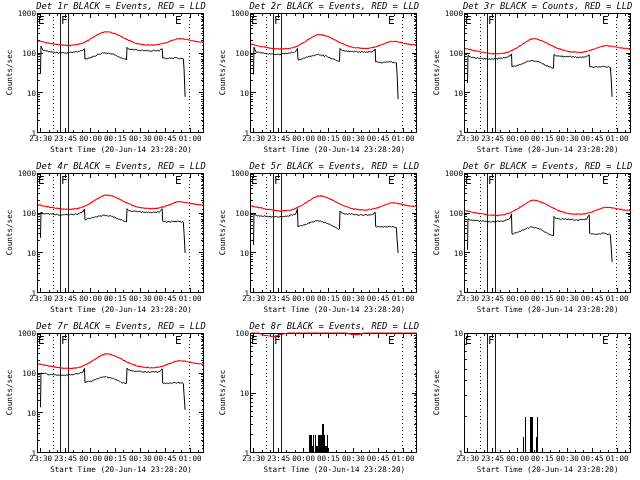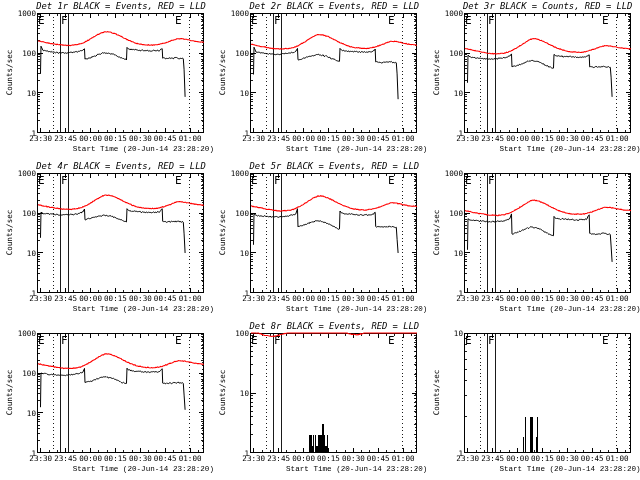--- a/index.html
+++ b/index.html
@@ -2,22 +2,22 @@
 <html><head>
 <meta charset="utf-8">
 <style>
   html,body{margin:0;padding:0;background:#ffffff;}
   .sheet{position:relative;width:640px;height:480px;background:#ffffff;overflow:hidden;
          display:grid;grid-template-columns:repeat(3,213.33px);grid-template-rows:repeat(3,160px);
          font-family:"DejaVu Sans Mono","Liberation Mono",monospace;color:#000;}
   figure.panel{margin:0;position:relative;width:213.33px;height:160px;}
   .ptitle{position:absolute;top:1px;left:28px;width:186px;text-align:center;
           font-size:8.8px;line-height:10px;white-space:nowrap;letter-spacing:0;font-style:italic;}
-  .xlabel{position:absolute;top:144.5px;left:28px;width:186px;text-align:right;
-          font-size:7.6px;line-height:9px;white-space:nowrap;font-family:Liberation Mono, monospace;}
+  .xlabel{position:absolute;top:144.5px;left:28px;width:186px;text-align:center;
+          font-size:7.6px;line-height:9px;white-space:nowrap;}
   .ylabel{position:absolute;left:-51px;top:68px;width:120px;text-align:center;
           font-size:7.6px;line-height:9px;transform:rotate(-90deg);white-space:nowrap;}
   svg.plot{position:absolute;left:0;top:0;width:213.33px;height:160px;display:block;}
 </style>
 </head>
 <body>
 
 <div class="sheet">
 
   <figure class="panel">
@@ -764,20 +764,21 @@
         <line x1="60.908" y1="13" x2="60.908" y2="133" stroke="#000000" stroke-width="0.9" shape-rendering="crispEdges"></line>
         <line x1="68.378" y1="13" x2="68.378" y2="133" stroke="#000000" stroke-width="0.9" shape-rendering="crispEdges"></line>
         <line x1="189.558" y1="13" x2="189.558" y2="133" stroke="#000000" stroke-width="0.9" shape-rendering="crispEdges" stroke-dasharray="1,2.6"></line>
         <line x1="202.34" y1="13" x2="202.34" y2="133" stroke="#000000" stroke-width="0.9" shape-rendering="crispEdges" stroke-dasharray="1,2.6"></line>
         <text x="41.32" y="24.5" text-anchor="middle" font-size="11" fill="#000">E</text>
         <text x="64.22800000000001" y="24.5" text-anchor="middle" font-size="11" fill="#000">F</text>
         <text x="178.26999999999998" y="24.5" text-anchor="middle" font-size="11" fill="#000">E</text>
         <path d="M40.5 89.8L41.0 58.7L43.0 60.2L43.8 60.1L44.6 60.3L45.5 60.4L46.3 60.1L47.1 60.3L48.0 60.8L48.8 60.3L49.6 60.3L50.5 60.5L51.3 60.5L52.1 61.6L52.9 61.2L53.8 60.6L54.6 61.3L55.4 60.8L56.3 60.9L57.1 61.0L57.9 61.7L58.8 61.7L59.6 61.3L60.4 61.7L61.2 61.9L62.1 61.9L62.9 61.4L63.7 62.2L64.6 61.8L65.4 61.3L66.2 61.1L67.0 62.2L67.9 61.6L68.7 61.4L69.5 61.6L70.4 60.9L71.2 61.1L72.0 61.5L72.9 61.3L73.7 61.2L74.5 61.0L75.3 61.4L76.2 61.1L77.0 60.9L77.8 60.9L78.7 59.9L79.5 60.0L80.3 59.5L81.2 59.8L82.0 58.7L82.8 58.7L84.5 53.9L85.0 73.9L85.9 74.3L86.8 73.7L87.7 72.9L88.6 72.7L89.5 72.8L90.3 72.1L91.1 72.5L92.0 71.5L92.8 71.1L93.6 71.5L94.4 70.7L95.3 69.9L96.1 70.1L96.9 69.9L97.8 69.2L98.6 69.0L99.4 68.5L100.3 67.6L101.1 68.4L101.9 68.3L102.7 67.5L103.6 66.7L104.4 66.9L105.2 66.8L106.1 67.7L106.9 67.8L107.7 67.8L108.5 67.5L109.4 67.7L110.2 68.2L111.0 68.6L111.9 68.5L112.7 69.1L113.5 68.9L114.4 69.8L115.2 70.3L116.0 71.1L116.8 71.1L117.7 72.4L118.5 72.1L119.3 72.8L120.2 72.6L121.0 73.6L121.8 74.4L122.7 74.0L123.5 74.9L124.3 75.1L125.0 75.6L125.8 75.4L126.5 75.7L127.0 56.4L128.5 58.2L129.3 59.0L130.1 58.2L131.0 58.6L131.8 58.8L132.6 58.9L133.4 59.5L134.3 59.3L135.1 58.5L135.9 58.6L136.8 59.3L137.6 59.2L138.4 58.7L139.3 59.2L140.1 59.9L140.9 58.9L141.8 59.1L142.6 59.9L143.4 59.6L144.2 59.7L145.1 59.1L145.9 59.4L146.7 60.0L147.6 60.3L148.4 60.3L149.2 59.5L150.1 60.5L150.9 60.0L151.7 60.5L152.5 59.3L153.4 59.4L154.2 59.3L155.0 59.5L155.9 59.7L156.7 59.6L157.5 59.9L158.3 58.8L159.2 59.5L160.0 58.9L160.7 57.0L161.4 55.7L162.2 54.8L162.7 73.3L163.5 73.4L164.3 74.1L165.1 74.0L165.9 73.8L166.7 74.0L167.5 73.9L168.3 74.5L169.1 74.4L170.0 74.1L170.8 74.2L171.6 73.9L172.5 73.9L173.3 74.3L174.1 73.7L174.9 73.1L175.8 73.0L176.6 73.0L177.4 73.3L178.3 73.3L179.1 73.6L179.9 74.3L180.8 74.5L181.6 74.3L182.4 73.9L183.3 74.5L184.1 86.0L185.1 101.9" fill="none" stroke="#000000" stroke-width="1"></path>
         <path d="M38.0 50.6L38.8 50.7L39.7 51.2L40.5 51.1L41.3 51.0L42.1 51.7L43.0 51.3L43.8 51.7L44.6 52.0L45.5 52.5L46.3 52.7L47.1 52.5L48.0 52.7L48.8 52.9L49.6 52.9L50.5 53.0L51.3 53.4L52.1 53.8L52.9 53.4L53.8 53.5L54.6 53.7L55.4 53.7L56.3 53.8L57.1 54.0L57.9 54.4L58.8 54.4L59.6 54.8L60.4 54.5L61.2 55.0L62.1 55.2L62.9 55.2L63.7 55.2L64.6 55.2L65.4 54.9L66.2 55.1L67.0 55.3L67.9 55.0L68.7 55.3L69.5 55.4L70.4 55.7L71.2 55.6L72.0 54.9L72.9 55.2L73.7 55.2L74.5 54.7L75.3 54.8L76.2 54.8L77.0 54.9L77.8 54.8L78.7 54.0L79.5 53.7L80.3 53.6L81.2 53.7L82.0 53.3L82.8 53.1L83.7 52.4L84.5 52.2L85.3 51.6L86.1 51.3L87.0 50.9L87.8 50.1L88.6 49.9L89.5 49.2L90.3 48.9L91.1 48.4L92.0 48.2L92.8 47.0L93.6 47.2L94.4 46.4L95.3 46.0L96.1 45.3L96.9 44.8L97.8 44.3L98.6 43.9L99.4 43.3L100.3 42.9L101.1 42.0L101.9 42.0L102.7 41.4L103.6 40.6L104.4 40.6L105.2 40.1L106.1 40.4L106.9 40.1L107.7 40.0L108.5 40.7L109.4 40.4L110.2 40.8L111.0 41.0L111.9 41.0L112.7 41.3L113.5 42.1L114.4 42.0L115.2 42.5L116.0 42.9L116.8 43.1L117.7 43.6L118.5 43.8L119.3 44.5L120.2 44.9L121.0 45.1L121.8 45.9L122.7 46.2L123.5 46.6L124.3 47.2L125.2 47.7L126.0 47.6L126.8 48.5L127.6 48.5L128.5 49.1L129.3 49.5L130.1 50.0L131.0 50.3L131.8 50.8L132.6 50.6L133.4 51.3L134.3 51.5L135.1 51.8L135.9 52.1L136.8 52.0L137.6 52.3L138.4 53.0L139.3 53.0L140.1 53.2L140.9 53.2L141.8 53.7L142.6 53.4L143.4 53.9L144.2 53.9L145.1 54.2L145.9 54.0L146.7 54.0L147.6 54.3L148.4 54.0L149.2 54.3L150.1 53.9L150.9 53.9L151.7 54.0L152.5 54.2L153.4 54.1L154.2 54.3L155.0 54.0L155.9 54.0L156.7 53.7L157.5 54.1L158.3 53.5L159.2 53.5L160.0 53.3L160.8 52.8L161.7 52.7L162.5 52.7L163.3 52.1L164.2 52.2L165.0 52.1L165.8 51.4L166.7 51.3L167.5 50.7L168.3 50.8L169.1 50.3L170.0 49.9L170.8 49.5L171.6 49.1L172.5 49.4L173.3 48.9L174.1 48.4L174.9 48.5L175.8 47.8L176.6 47.6L177.4 47.2L178.3 47.2L179.1 47.5L179.9 47.3L180.8 47.6L181.6 47.5L182.4 47.4L183.3 47.3L184.1 47.7L184.9 48.2L185.7 47.7L186.6 48.1L187.4 48.3L188.2 48.2L189.1 48.8L189.9 48.9L190.7 48.8L191.6 49.0L192.4 49.3L193.2 49.4L194.0 49.2L194.9 49.7L195.7 49.7L196.5 50.1L197.4 50.1L198.2 50.3L199.0 50.1L199.8 50.2L200.7 50.1L201.5 50.2L202.3 50.3L203.2 50.4L204.0 50.7" fill="none" stroke="#ff0000" stroke-width="1.1"></path>
       </svg>
+    <div class="ptitle">Det 6r BLACK = Events, RED = LLD</div>
     <div class="xlabel">Start Time (20-Jun-14 23:28:20)</div>
     <div class="ylabel">Counts/sec</div>
   </figure>
 
   <figure class="panel">
     <svg class="plot" viewBox="0 0 213.33 160">
         <rect x="38" y="13" width="166" height="120" fill="none" stroke="#000000" stroke-width="1" shape-rendering="crispEdges"></rect>
         <line x1="40.7722" y1="133" x2="40.7722" y2="128.5" stroke="#000000" stroke-width="1" shape-rendering="crispEdges"></line>
         <line x1="40.7722" y1="13" x2="40.7722" y2="17.5" stroke="#000000" stroke-width="1" shape-rendering="crispEdges"></line>
         <text x="40.7722" y="141.5" text-anchor="middle" font-size="7.6" fill="#000">23:30</text>
@@ -889,20 +890,21 @@
         <line x1="60.908" y1="13" x2="60.908" y2="133" stroke="#000000" stroke-width="0.9" shape-rendering="crispEdges"></line>
         <line x1="68.378" y1="13" x2="68.378" y2="133" stroke="#000000" stroke-width="0.9" shape-rendering="crispEdges"></line>
         <line x1="189.558" y1="13" x2="189.558" y2="133" stroke="#000000" stroke-width="0.9" shape-rendering="crispEdges" stroke-dasharray="1,2.6"></line>
         <line x1="202.34" y1="13" x2="202.34" y2="133" stroke="#000000" stroke-width="0.9" shape-rendering="crispEdges" stroke-dasharray="1,2.6"></line>
         <text x="41.32" y="24.5" text-anchor="middle" font-size="11" fill="#000">E</text>
         <text x="64.22800000000001" y="24.5" text-anchor="middle" font-size="11" fill="#000">F</text>
         <text x="178.26999999999998" y="24.5" text-anchor="middle" font-size="11" fill="#000">E</text>
         <path d="M40.5 87.2L41.0 53.0L43.0 53.7L43.8 53.6L44.6 53.3L45.5 53.4L46.3 53.5L47.1 54.3L48.0 54.3L48.8 54.9L49.6 54.8L50.5 54.6L51.3 54.0L52.1 54.8L52.9 54.6L53.8 54.2L54.6 54.8L55.4 54.6L56.3 55.3L57.1 55.0L57.9 55.2L58.8 55.0L59.6 55.3L60.4 55.1L61.2 55.2L62.1 54.9L62.9 55.5L63.7 55.3L64.6 55.4L65.4 55.7L66.2 55.0L67.0 55.2L67.9 55.0L68.7 54.3L69.5 54.6L70.4 55.0L71.2 54.3L72.0 54.7L72.9 54.9L73.7 54.1L74.5 54.4L75.3 54.0L76.2 53.5L77.0 53.7L77.8 53.7L78.7 53.8L79.5 53.5L80.3 52.6L81.2 52.7L82.0 53.0L82.8 52.3L84.5 48.4L85.0 62.5L85.9 62.2L86.8 61.8L87.7 61.6L88.6 61.4L89.5 61.6L90.3 61.1L91.1 61.5L92.0 61.2L92.8 60.8L93.6 59.8L94.4 59.7L95.3 59.8L96.1 59.4L96.9 58.3L97.8 59.0L98.6 58.7L99.4 58.0L100.3 57.5L101.1 57.4L101.9 57.1L102.7 57.3L103.6 56.8L104.4 56.9L105.2 56.9L106.1 56.6L106.9 57.4L107.7 56.9L108.5 58.1L109.4 57.5L110.2 57.5L111.0 57.9L111.9 58.3L112.7 58.5L113.5 58.3L114.4 59.2L115.2 59.1L116.0 59.9L116.8 60.1L117.7 60.3L118.5 60.6L119.3 61.3L120.2 61.5L121.0 62.3L121.8 62.8L122.7 62.9L123.5 62.3L124.3 63.1L125.0 63.3L125.8 63.5L126.5 63.4L127.0 48.2L128.5 50.1L129.3 49.8L130.1 49.9L131.0 51.1L131.8 50.3L132.6 51.0L133.4 50.8L134.3 51.5L135.1 51.5L135.9 51.4L136.8 51.3L137.6 51.3L138.4 51.2L139.3 51.3L140.1 51.1L140.9 51.3L141.8 52.2L142.6 51.8L143.4 52.3L144.2 51.8L145.1 51.9L145.9 51.5L146.7 52.6L147.6 51.9L148.4 51.8L149.2 52.5L150.1 52.1L150.9 52.2L151.7 51.7L152.5 51.8L153.4 51.5L154.2 52.1L155.0 51.5L155.9 51.8L156.7 51.8L157.5 52.3L158.3 51.9L159.2 51.6L160.0 51.3L160.7 50.3L161.4 49.4L162.2 48.7L162.7 63.1L163.5 63.4L164.3 63.1L165.1 63.7L165.9 63.7L166.7 62.9L167.5 63.4L168.3 63.7L169.1 62.9L170.0 62.9L170.8 63.0L171.6 63.7L172.5 63.1L173.3 62.5L174.1 62.8L174.9 62.2L175.8 63.2L176.6 63.1L177.4 62.5L178.3 62.1L179.1 63.2L179.9 62.7L180.8 62.9L181.6 63.1L182.4 62.7L183.3 63.4L184.1 75.1L185.1 89.8" fill="none" stroke="#000000" stroke-width="1"></path>
         <path d="M38.0 43.8L38.8 43.9L39.7 44.4L40.5 44.0L41.3 44.5L42.1 44.7L43.0 45.2L43.8 44.7L44.6 45.2L45.5 45.2L46.3 45.4L47.1 45.5L48.0 45.6L48.8 46.2L49.6 46.1L50.5 46.1L51.3 46.4L52.1 46.3L52.9 46.4L53.8 46.6L54.6 47.3L55.4 46.8L56.3 47.4L57.1 47.3L57.9 47.5L58.8 47.5L59.6 47.6L60.4 47.8L61.2 48.2L62.1 47.8L62.9 48.1L63.7 48.6L64.6 48.3L65.4 48.1L66.2 48.4L67.0 48.0L67.9 48.3L68.7 48.5L69.5 48.4L70.4 48.4L71.2 48.5L72.0 48.3L72.9 48.4L73.7 47.9L74.5 48.1L75.3 48.1L76.2 47.9L77.0 47.9L77.8 47.6L78.7 47.2L79.5 47.0L80.3 47.3L81.2 46.8L82.0 46.4L82.8 45.9L83.7 45.8L84.5 45.3L85.3 44.7L86.1 44.6L87.0 43.8L87.8 43.9L88.6 42.8L89.5 42.6L90.3 42.3L91.1 41.7L92.0 41.0L92.8 40.5L93.6 40.1L94.4 39.7L95.3 39.2L96.1 38.5L96.9 38.0L97.8 37.7L98.6 36.8L99.4 36.5L100.3 36.2L101.1 35.6L101.9 35.1L102.7 34.7L103.6 34.8L104.4 34.0L105.2 33.9L106.1 33.9L106.9 33.8L107.7 34.2L108.5 33.8L109.4 34.1L110.2 34.4L111.0 34.4L111.9 35.0L112.7 35.2L113.5 35.7L114.4 35.6L115.2 36.3L116.0 36.3L116.8 36.7L117.7 37.5L118.5 37.6L119.3 37.9L120.2 38.3L121.0 38.5L121.8 39.4L122.7 39.7L123.5 40.5L124.3 40.6L125.2 40.8L126.0 41.7L126.8 42.1L127.6 42.5L128.5 42.4L129.3 43.0L130.1 43.6L131.0 43.7L131.8 43.7L132.6 44.1L133.4 44.9L134.3 44.9L135.1 44.9L135.9 45.7L136.8 46.0L137.6 46.0L138.4 46.4L139.3 46.4L140.1 46.2L140.9 46.6L141.8 47.0L142.6 46.9L143.4 47.3L144.2 47.3L145.1 47.3L145.9 47.6L146.7 47.7L147.6 47.2L148.4 47.4L149.2 47.7L150.1 48.0L150.9 47.8L151.7 47.5L152.5 48.0L153.4 47.8L154.2 47.7L155.0 47.6L155.9 47.4L156.7 47.5L157.5 46.9L158.3 47.4L159.2 47.0L160.0 47.0L160.8 46.3L161.7 46.7L162.5 46.5L163.3 45.7L164.2 45.7L165.0 45.3L165.8 44.7L166.7 45.1L167.5 44.5L168.3 43.8L169.1 43.8L170.0 43.2L170.8 43.4L171.6 43.1L172.5 42.7L173.3 42.2L174.1 41.8L174.9 41.3L175.8 41.6L176.6 41.2L177.4 41.2L178.3 40.6L179.1 40.8L179.9 40.7L180.8 40.9L181.6 41.0L182.4 40.8L183.3 41.3L184.1 41.0L184.9 40.9L185.7 41.4L186.6 41.7L187.4 41.7L188.2 41.7L189.1 42.2L189.9 41.8L190.7 42.5L191.6 42.3L192.4 42.7L193.2 43.0L194.0 43.1L194.9 43.4L195.7 43.0L196.5 43.3L197.4 43.6L198.2 43.5L199.0 43.6L199.8 43.7L200.7 43.8L201.5 44.1L202.3 44.0L203.2 44.3L204.0 44.2" fill="none" stroke="#ff0000" stroke-width="1.1"></path>
       </svg>
+    <div class="ptitle">Det 7r BLACK = Events, RED = LLD</div>
     <div class="xlabel">Start Time (20-Jun-14 23:28:20)</div>
     <div class="ylabel">Counts/sec</div>
   </figure>
 
   <figure class="panel">
     <svg class="plot" viewBox="0 0 213.33 160">
         <rect x="38" y="13" width="166" height="120" fill="none" stroke="#000000" stroke-width="1" shape-rendering="crispEdges"></rect>
         <line x1="40.7722" y1="133" x2="40.7722" y2="128.5" stroke="#000000" stroke-width="1" shape-rendering="crispEdges"></line>
         <line x1="40.7722" y1="13" x2="40.7722" y2="17.5" stroke="#000000" stroke-width="1" shape-rendering="crispEdges"></line>
         <text x="40.7722" y="141.5" text-anchor="middle" font-size="7.6" fill="#000">23:30</text>

